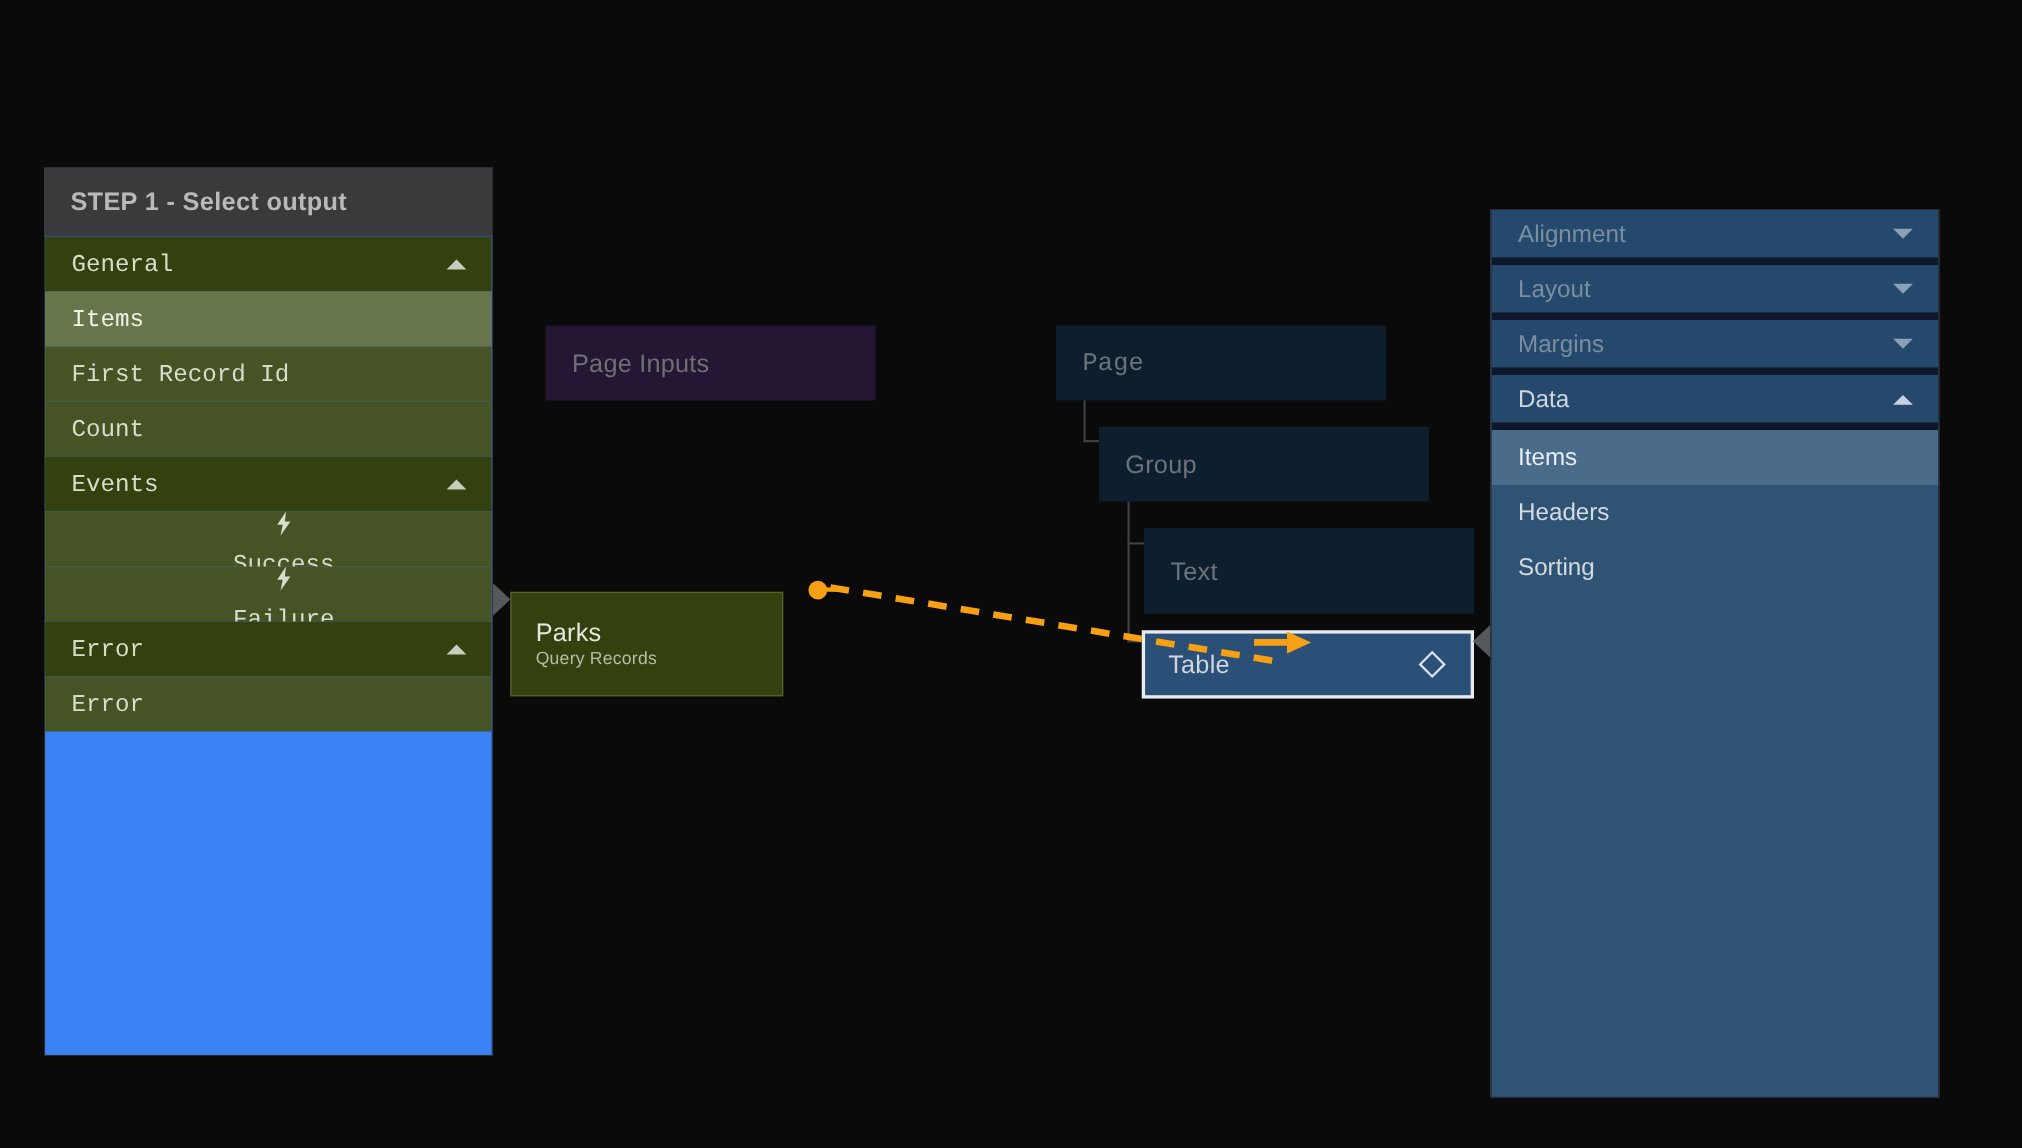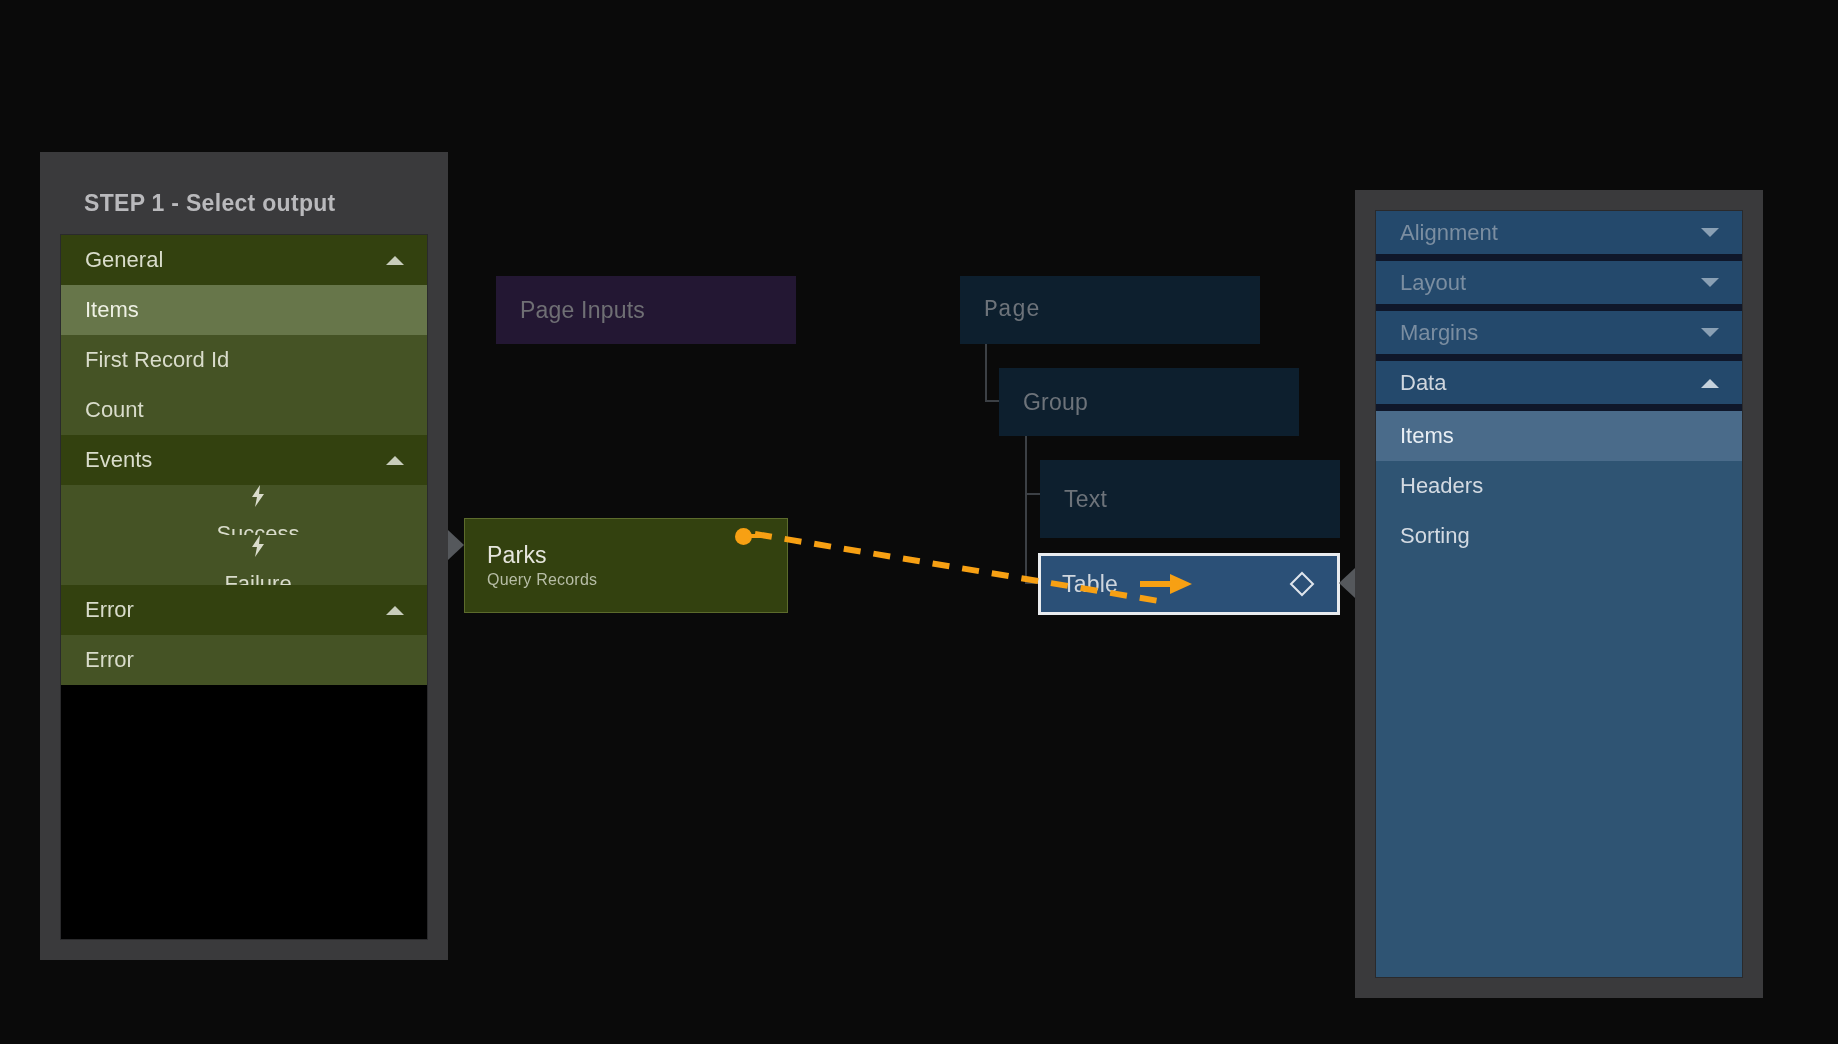--- a/index.html
+++ b/index.html
@@ -17,41 +17,42 @@
   }
 
   
   .node {
     position: absolute;
     display: flex;
     align-items: center;
     padding-left: 24px;
     font-size: 23px;
     letter-spacing: .2px;
+    margin-top: 20px;
   }
   .node-label { pointer-events: none; }
 
   
   #node-page-inputs {
     left: 496px; top: 276px; width: 300px; height: 68px;
     background: #231733;
     color: #6f6f74;
   }
   
   .tree-node {
     background: #0d1f2e;
     color: #6d737a;
   }
   #node-page  { left: 960px;  top: 276px;  width: 300px; height: 68px; font-family: Liberation Mono, monospace; }
   #node-group { left: 999px;  top: 368px;  width: 300px; height: 68px; }
   #node-text  { left: 1040px; top: 460px;  width: 300px; height: 78px; }
 
   
   #node-parks {
-    left: 464px; top: 518px; width: 324px; height: 95px;
+    left: 464px; top: 518px; width: 248px; height: 95px;
     background: #33410f;
     border: 1px solid #5c6b2c;
     padding-left: 22px;
     flex-direction: column;
     align-items: flex-start;
     justify-content: center;
     gap: 2px;
   }
   #node-parks .title { color: #e6e6dd; font-size: 23px; line-height: 1.18; }
   #node-parks .subtitle { color: #b7bda6; font-size: 16px; line-height: 1.18; }
@@ -101,21 +102,21 @@
     position: absolute;
     left: 1140px; top: 571px;
     width: 60px; height: 26px;
     pointer-events: none;
   }
 
   
   .panel {
     position: absolute;
     background: #3a3a3c;
-    padding: 20px;
+    padding: 0;
     display: flex;
     flex-direction: column;
   }
   .panel-header {
     height: 62px;
     display: flex;
     align-items: center;
     padding: 0 0 0 24px;
     font-size: 23px;
     font-weight: bold;
@@ -125,21 +126,21 @@
     flex: 1;
     overflow: hidden;
     border: 1px solid #2a2a2c;
   }
 
   
   #panel-step1 {
     left: 40px; top: 152px; width: 408px; height: 808px;
   }
   #panel-step1 .panel-header { color: #b9b9bc; }
-  #panel-step1 .panel-body { background: #000000; }
+  #panel-step1 .panel-body { background: #3b82f6; font-family: Liberation Mono, monospace; }
 
   .row {
     display: flex;
     align-items: center;
     position: relative;
     font-size: 22px;
     height: 50px;
     padding-left: 24px;
   }
   .row .chev {

